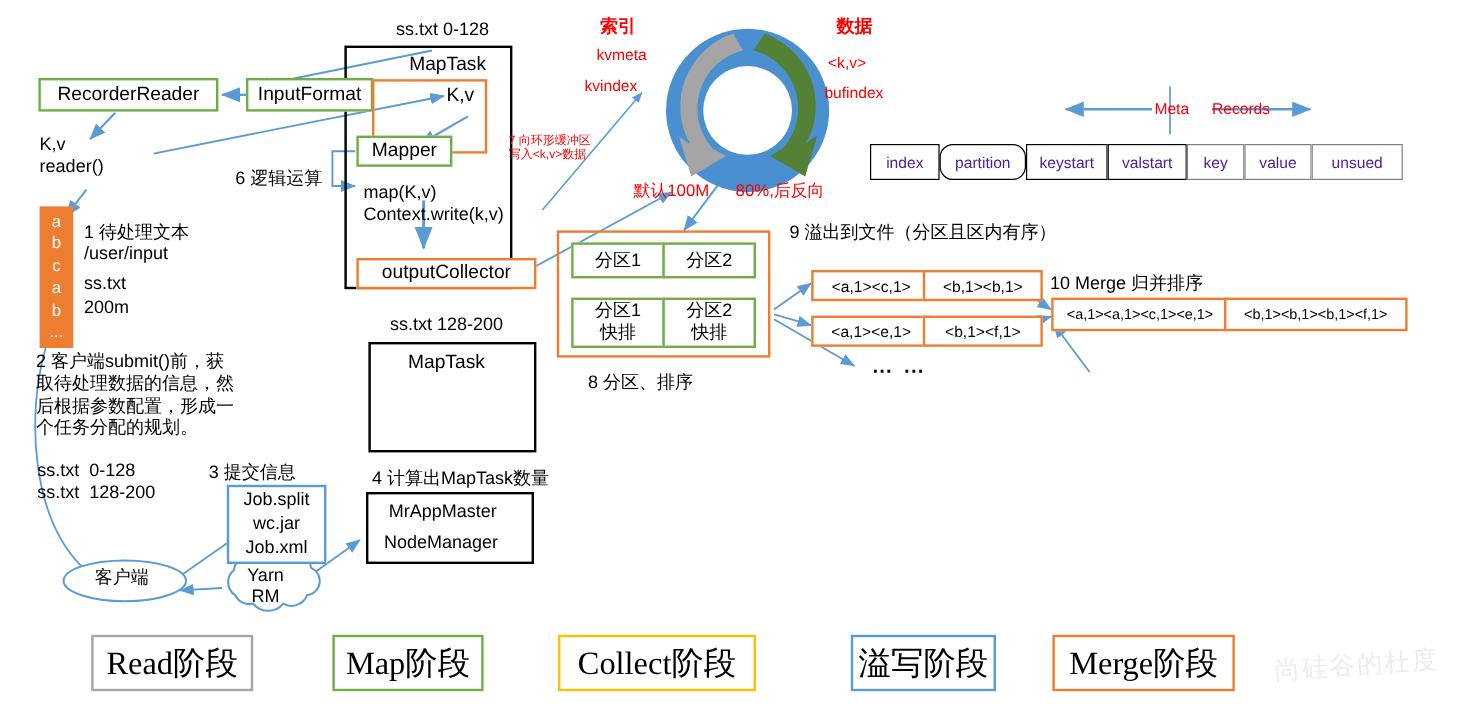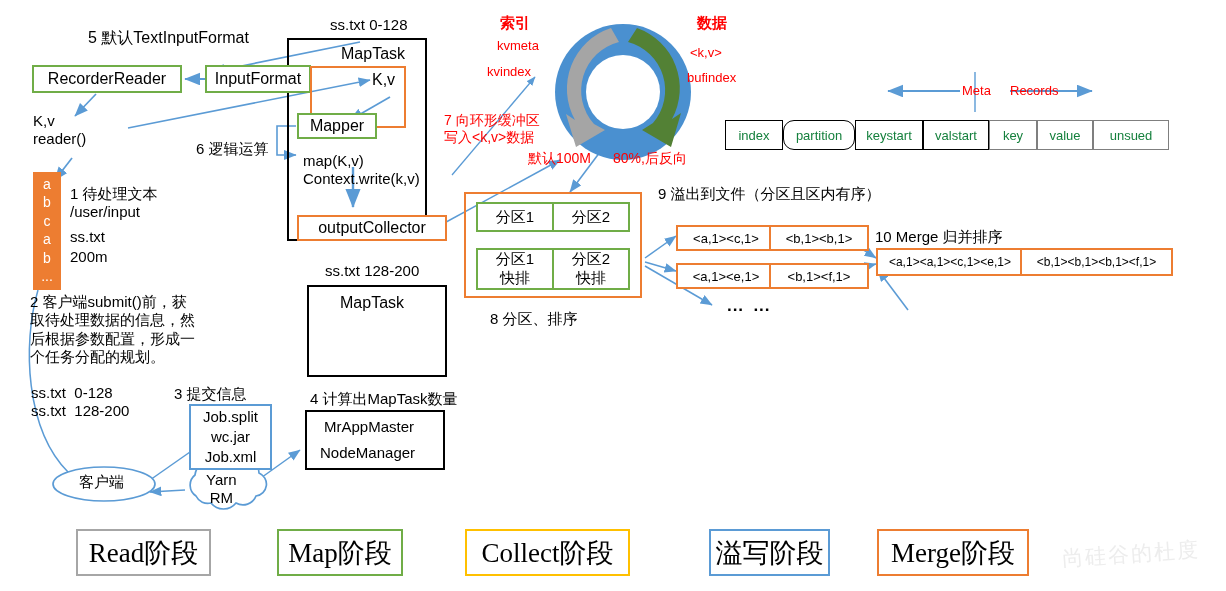--- a/index.html
+++ b/index.html
@@ -17,21 +17,21 @@
   .bx-amber{border:2px solid #FFC000;}
   .nofill{background:transparent;}
   .red{color:#FF0000;}
   .legend{position:absolute;box-sizing:border-box;display:flex;align-items:center;
           justify-content:center;background:#fff;
           font-family:"Liberation Serif","DejaVu Serif",serif;font-size:27px;}
   svg.layer{position:absolute;left:0;top:0;width:1226px;height:591px;
             pointer-events:none;overflow:visible;}
   .tblcell{position:absolute;box-sizing:border-box;border:1px solid #000;
            display:flex;align-items:center;justify-content:center;
-           color:#15803d;font-size:13px;background:#fff;}
+           color:#4c1d95;font-size:13px;background:#fff;}
   .tblcell.lt{border:1px solid #7F7F7F;}
   .orangecol{position:absolute;background:#ED7D31;color:#fff;
              display:flex;flex-direction:column;align-items:center;
              justify-content:flex-start;font-size:14px;line-height:1.32;padding-top:3px;
              box-sizing:border-box;}
   .wm{position:absolute;color:#EDEDED;font-size:21px;
       font-family:"Liberation Serif",serif;transform:rotate(-4deg);letter-spacing:2px;}
 </style>
 </head>
 <body>
@@ -109,21 +109,20 @@
       <circle cx="623" cy="92" r="37" fill="#fff"></circle>
 
       <path d="M611,28 A64,64 0 0 0 575,120 L566,114 L576,147 L605,130 L594,124
                A50,50 0 0 1 619,42 z" fill="#A5A5A5"></path>
 
       <path d="M637,28 A64,64 0 0 1 672,119 L681,113 L671,147 L642,130 L653,123
                A50,50 0 0 0 628,42 z" fill="#538135"></path>
     </g>
   </svg>
 
-  <div class="txt" style="left:88px;top:28px;font-size:16px;">5 默认TextInputFormat</div>
 
   <div class="txt" style="left:330px;top:16px;font-size:15px;">ss.txt 0-128</div>
 
   <div class="box bx-black nofill" style="left:287px;top:38px;width:140px;height:203px;"></div>
   <div class="txt" style="left:341px;top:44px;font-size:16px;">MapTask</div>
 
   <div class="box bx-green" style="left:32px;top:65px;width:150px;height:28px;font-size:16px;">RecorderReader</div>
 
   <div class="box bx-green" style="left:205px;top:65px;width:106px;height:28px;font-size:16px;">InputFormat</div>
 
@@ -182,21 +181,21 @@
   <div class="txt" style="left:325px;top:262px;font-size:15px;">ss.txt 128-200</div>
   <div class="box bx-black nofill" style="left:307px;top:285px;width:140px;height:92px;"></div>
   <div class="txt" style="left:340px;top:293px;font-size:16px;">MapTask</div>
 
   <div class="txt red" style="left:500px;top:14px;font-size:15px;font-weight:bold;text-align:center;">索引</div>
   <div class="txt red" style="left:497px;top:38px;font-size:13px;">kvmeta</div>
   <div class="txt red" style="left:487px;top:64px;font-size:13px;">kvindex</div>
   <div class="txt red" style="left:697px;top:14px;font-size:15px;font-weight:bold;">数据</div>
   <div class="txt red" style="left:690px;top:45px;font-size:13px;">&lt;k,v&gt;</div>
   <div class="txt red" style="left:687px;top:70px;font-size:13px;">bufindex</div>
-  <div class="txt red" style="left:444px;top:112px;font-size:14px;">7 向环形缓冲区
+  <div class="txt red" style="left:424px;top:112px;font-size:10px;">7 向环形缓冲区
 写入&lt;k,v&gt;数据</div>
   <div class="txt red" style="left:528px;top:150px;font-size:14px;">默认100M</div>
   <div class="txt red" style="left:613px;top:150px;font-size:14px;">80%,后反向</div>
 
   <div class="txt red" style="left:962px;top:83px;font-size:13px;">Meta</div>
   <div class="txt red" style="left:1010px;top:83px;font-size:13px;">Records</div>
 
   <div class="tblcell" style="left:725px;top:120px;width:58px;height:30px;">index</div>
   <div class="tblcell" style="left:783px;top:120px;width:72px;height:30px;border-radius:11px;">partition</div>
   <div class="tblcell" style="left:855px;top:120px;width:68px;height:30px;">keystart</div>

